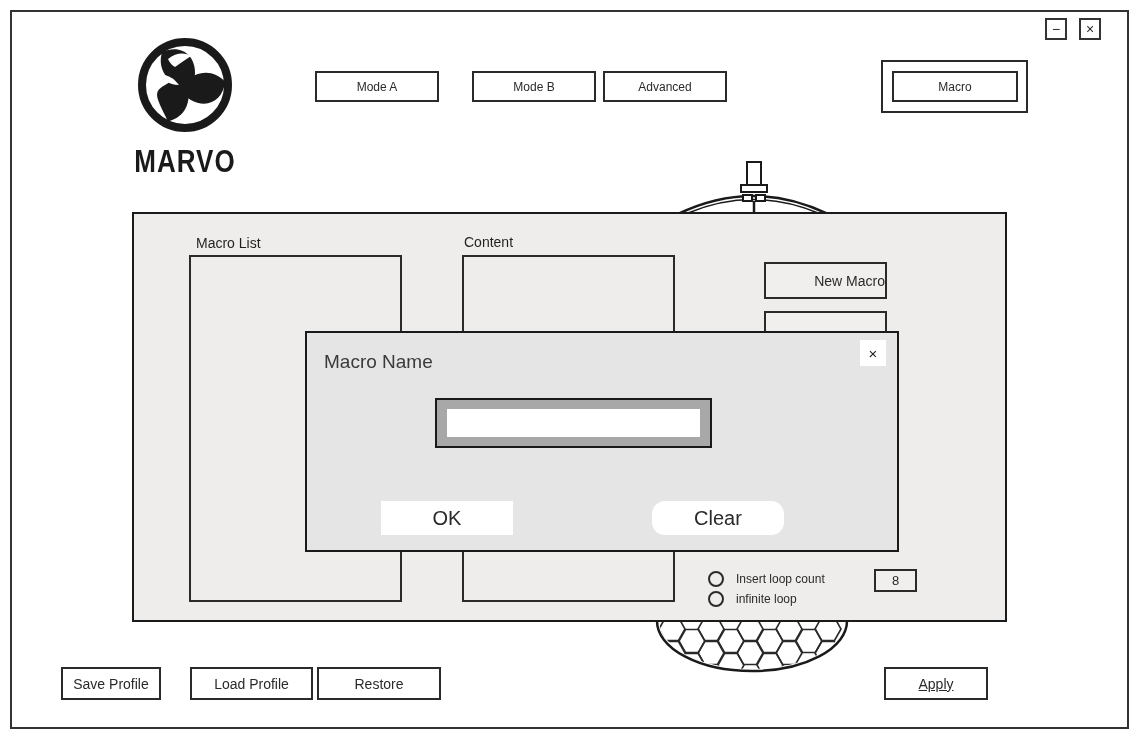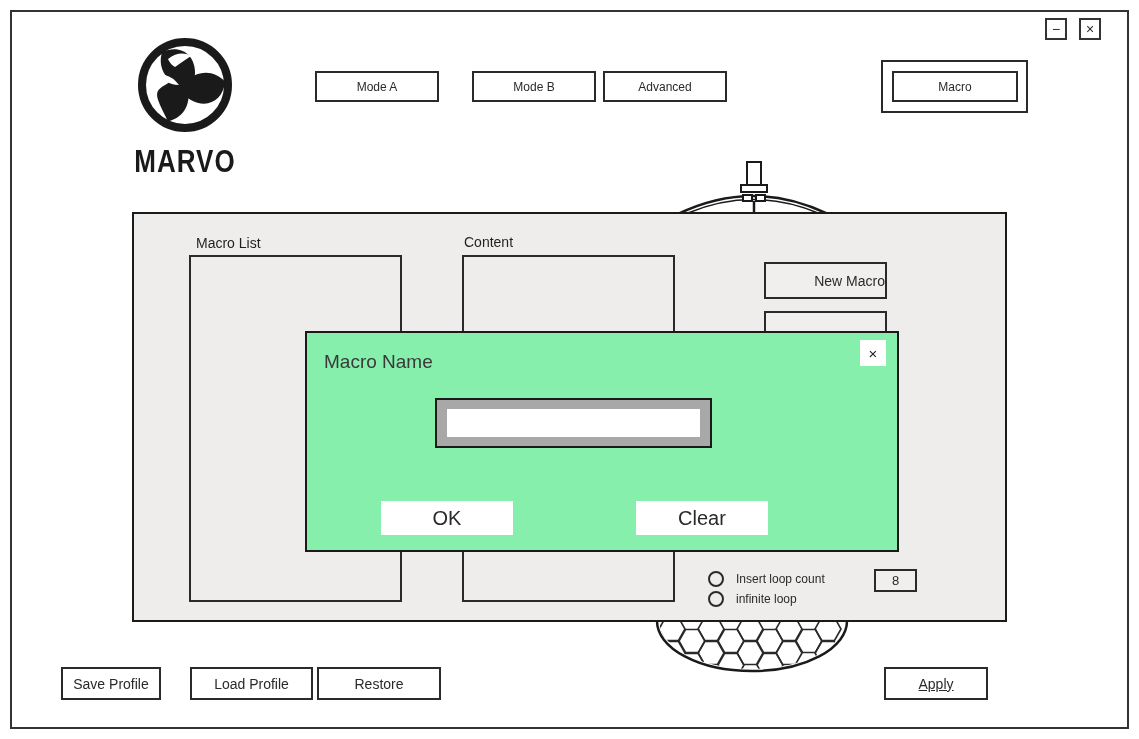--- a/index.html
+++ b/index.html
@@ -58,33 +58,33 @@
     border-radius:50%; background:#efedeb; }
   #radio-insert { top:357px; } #radio-infinite { top:377px; }
   .radio-label { position:absolute; left:602px; font-size:12px; }
   #lbl-insert { top:358px; } #lbl-infinite { top:378px; }
   #loop-count { position:absolute; left:740px; top:355px; width:43px; height:23px;
     border:2px solid #2a2a2a; background:#f1efed; display:flex; align-items:center;
     justify-content:center; font-size:13px; }
 
   
   #dialog { position:absolute; left:293px; top:319px; width:594px; height:221px;
-    background:#86efac; border:2px solid #1a1a1a; z-index:10; }
+    background:#e5e5e5; border:2px solid #1a1a1a; z-index:10; }
   #dialog-title { position:absolute; left:17px; top:18px; font-size:19px; color:#3a3a3a; }
   #dialog-close { position:absolute; left:553px; top:7px; width:26px; height:26px;
     background:#fff; display:flex; align-items:center; justify-content:center;
     font-size:15px; color:#1a1a1a; cursor:default; }
   #name-field-frame { position:absolute; left:128px; top:65px; width:277px; height:50px;
     border:2px solid #1a1a1a; background:#a8a8a8; }
   #name-input { position:absolute; left:10px; top:9px; width:253px; height:28px;
     background:#fff; border:none; outline:none; font-size:14px; padding:0 6px;
     font-family:"Liberation Sans", sans-serif; }
   .dialog-btn { position:absolute; top:168px; width:132px; height:34px; background:#fff;
     border:none; display:flex; align-items:center; justify-content:center; font-size:20px; }
-  #btn-ok { left:74px; } #btn-clear { left:329px; }
+  #btn-ok { left:74px; } #btn-clear { left:345px;border-radius:13px; }
 
   
   .footer-btn { position:absolute; top:655px; height:33px; background:#fff;
     border:2px solid #2a2a2a; display:flex; align-items:center; justify-content:center;
     font-size:14px; }
   #btn-save { left:49px; width:100px; }
   #btn-load { left:178px; width:123px; }
   #btn-restore { left:305px; width:124px; }
   #btn-apply { left:872px; width:104px;text-decoration:underline; }
 </style>

